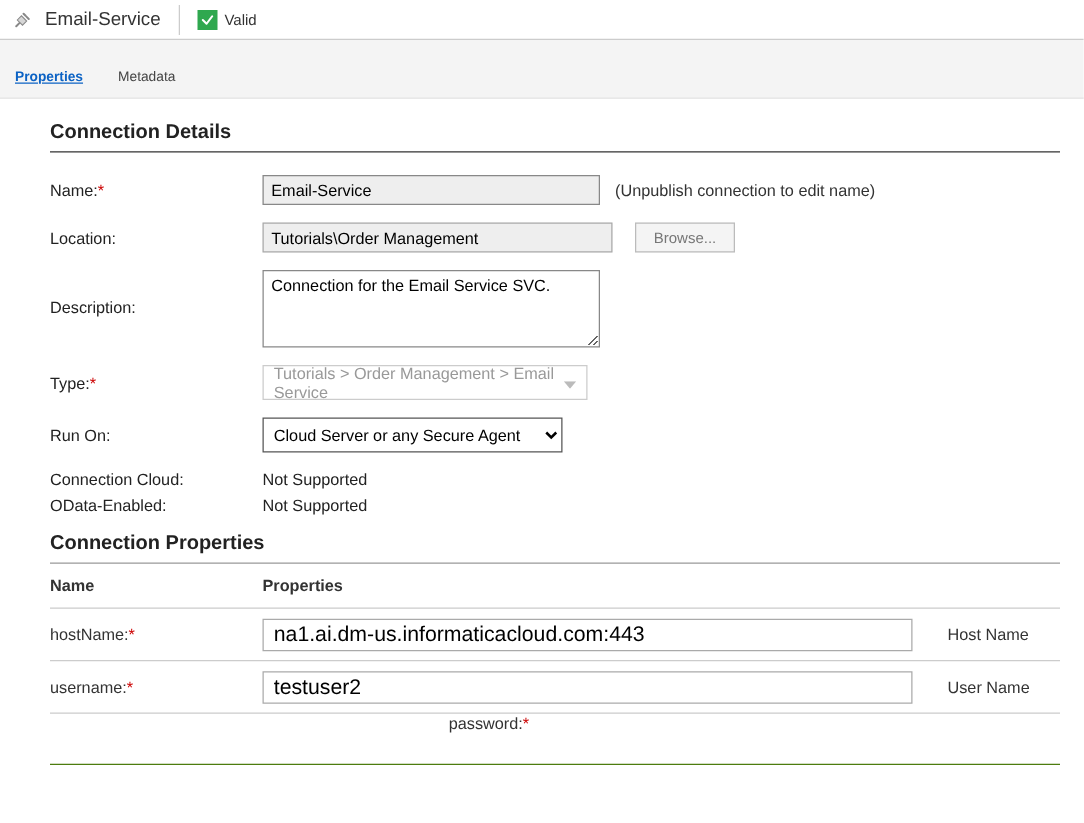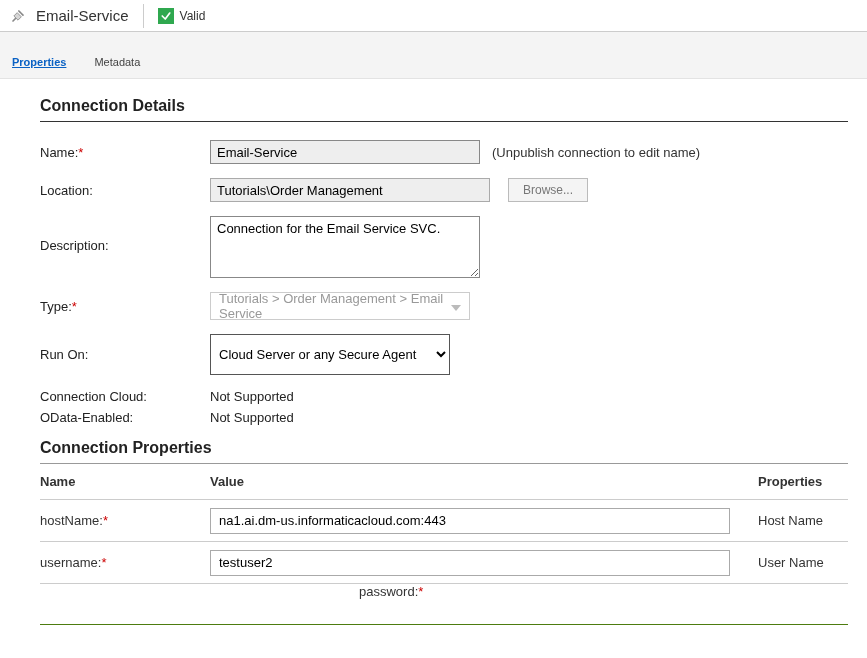--- a/index.html
+++ b/index.html
@@ -131,21 +131,21 @@
     background: #fff;
     display: flex;
     align-items: center;
     justify-content: space-between;
     padding: 0 8px;
     color: #999;
     cursor: pointer;
   }
   .runon-select {
     width: 240px;
-    height: 41px;
+    height: 28px;
     border: 1px solid #555;
     padding: 0 4px;
     font-size: 13px;
     font-family: inherit;
     background: #fff;
   }
   .static-val { color: #222; }
   .prop-section { margin-top: 12px; }
   .prop-table {
     width: 808px;
@@ -162,21 +162,21 @@
     height: 36px;
   }
   .col-name { width: 170px; flex: 0 0 170px; }
   .col-value { flex: 1 1 auto; padding-right: 28px; }
   .col-desc { width: 90px; flex: 0 0 90px; }
   .prop-input {
     width: 100%;
     height: 26px;
     padding: 3px 8px;
     border: 1px solid #aaa;
-    font-size: 13px;
+    font-size: 17px;
     font-family: inherit;
   }
   .prop-table .last { border-bottom: 1px solid #4d7c0f; flex-direction: column; }
 </style>
 </head>
 <body>
 
 <div class="topbar">
   <span class="plug-icon">
     <svg viewBox="0 0 24 24" width="20" height="20">
@@ -257,21 +257,20 @@
     <div class="form-label">OData-Enabled:</div>
     <div class="static-val">Not Supported</div>
   </div>
 
   <div class="prop-section">
     <div class="section-title">Connection Properties</div>
 
     <div class="prop-table">
       <div class="prop-head">
         <div class="col-name">Name</div>
-        <div class="col-value">Value</div>
         <div class="col-desc">Properties</div>
       </div>
 
       <div class="prop-row">
         <div class="col-name">
           <span>hostName:</span><span class="req">*</span>
         </div>
         <div class="col-value">
           <input class="prop-input" type="text" value="na1.ai.dm-us.informaticacloud.com:443" style="">
         </div>

